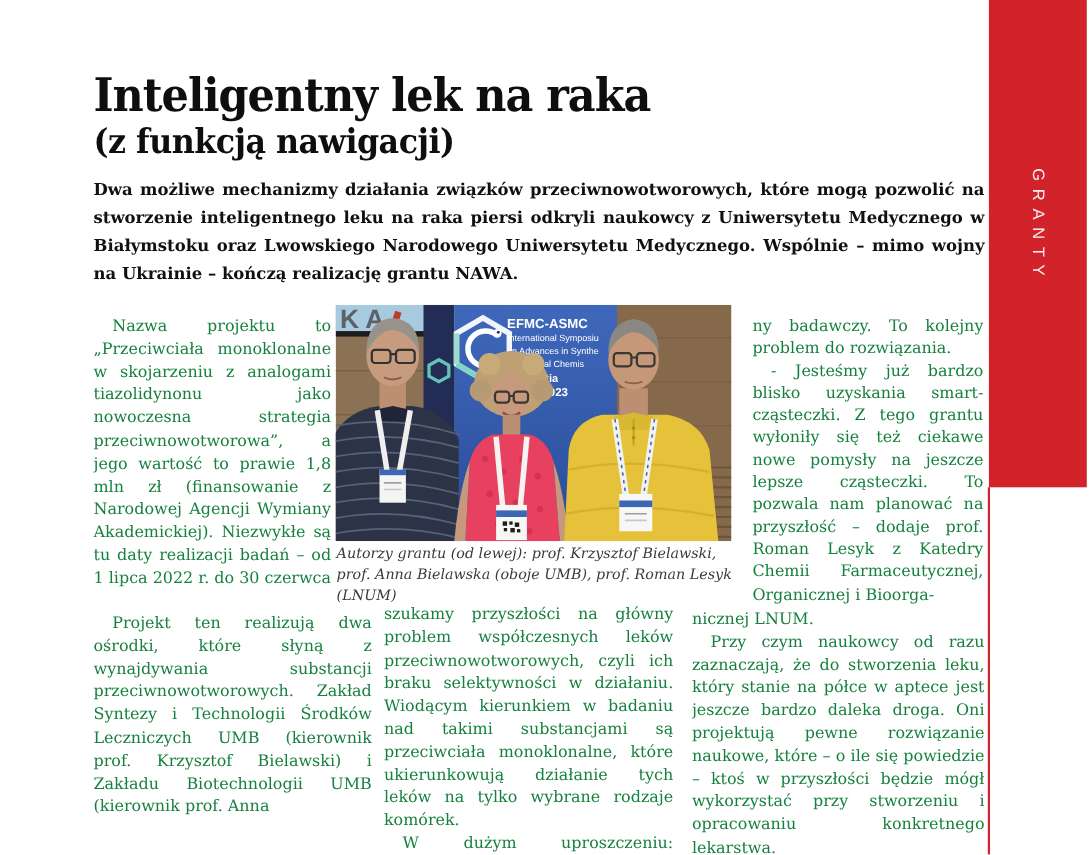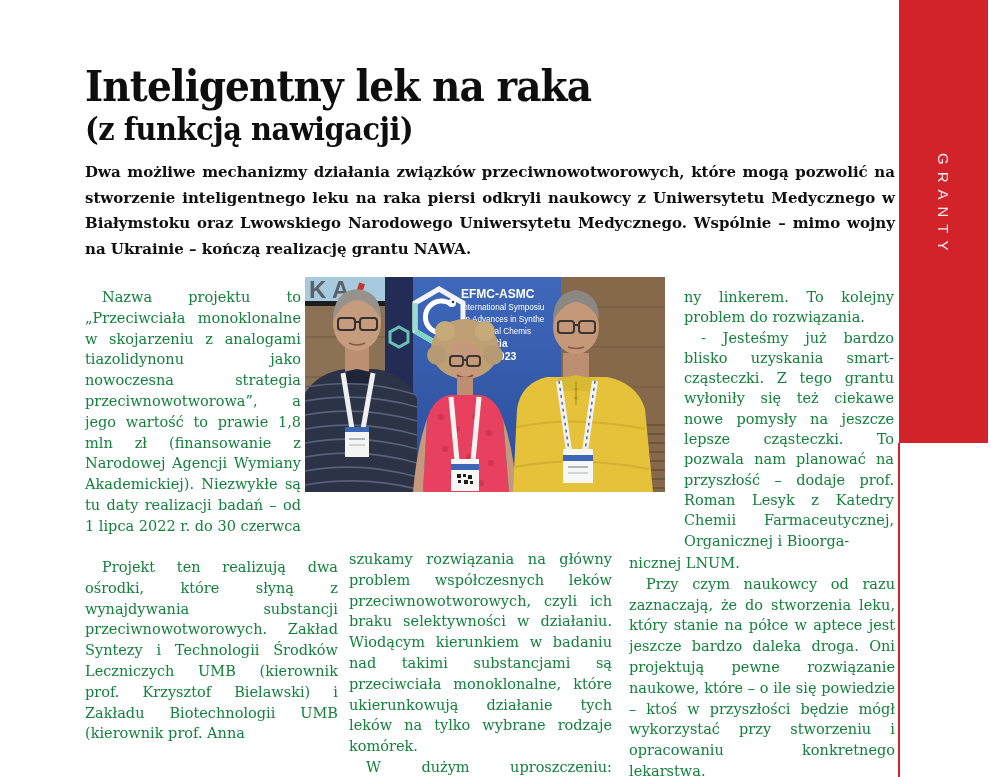--- a/index.html
+++ b/index.html
@@ -66,25 +66,25 @@
   <h2 class="title-2">(z funkcją nawigacji)</h2>
   <p class="lead">Dwa możliwe mechanizmy działania związków przeciwnowotworowych, które mogą pozwolić na stworzenie inteligentnego leku na raka piersi odkryli naukowcy z Uniwersytetu Medycznego w Białymstoku oraz Lwowskiego Narodowego Uniwersytetu Medycznego. Wspólnie – mimo wojny na Ukrainie – kończą realizację grantu NAWA.</p>
 
   <div class="body-col col-left-a">
     <p class="indent">Nazwa projektu to „Przeciwciała monoklonalne w skojarzeniu z analogami tiazolidynonu jako nowoczesna strategia przeciwnowotworowa”, a jego wartość to prawie 1,8 mln zł (finansowanie z Narodowej Agencji Wymiany Akademickiej). Niezwykłe są tu daty realizacji badań – od 1 lipca 2022 r. do 30 czerwca</p>
   </div>
   <div class="body-col col-left-b">
     <p class="indent">Projekt ten realizują dwa ośrodki, które słyną z wynajdywania substancji przeciwnowotworowych. Zakład Syntezy i Technologii Środków Leczniczych UMB (kierownik prof. Krzysztof Bielawski) i Zakładu Biotechnologii UMB (kierownik prof. Anna</p>
   </div>
   <div class="body-col col-mid">
-    <p>szukamy rozwiązania na główny problem współczesnych leków przeciwnowotworowych, czyli ich braku selektywności w działaniu. Wiodącym kierunkiem w badaniu nad takimi substancjami są przeciwciała monoklonalne, które ukierunkowują działanie tych leków na tylko wybrane rodzaje komórek.</p>
+    <p>szukamy przyszłości na główny problem współczesnych leków przeciwnowotworowych, czyli ich braku selektywności w działaniu. Wiodącym kierunkiem w badaniu nad takimi substancjami są przeciwciała monoklonalne, które ukierunkowują działanie tych leków na tylko wybrane rodzaje komórek.</p>
     <p class="indent">W dużym uproszczeniu: naukowcy mają dużą serię związ-</p>
   </div>
   <div class="body-col col-right-a">
-    <p>ny linkerem. To kolejny problem do rozwiązania.</p>
+    <p>ny badawczy. To kolejny problem do rozwiązania.</p>
     <p class="indent">- Jesteśmy już bardzo blisko uzyskania smart-cząsteczki. Z tego grantu wyłoniły się też ciekawe nowe pomysły na jeszcze lepsze cząsteczki. To pozwala nam planować na przyszłość – dodaje prof. Roman Lesyk z Katedry Chemii Farmaceutycznej, Organicznej i Bioorga-</p>
   </div>
   <div class="body-col col-right-b">
     <p>nicznej LNUM.</p>
     <p class="indent">Przy czym naukowcy od razu zaznaczają, że do stworzenia leku, który stanie na półce w aptece jest jeszcze bardzo daleka droga. Oni projektują pewne rozwiązanie naukowe, które – o ile się powiedzie – ktoś w przyszłości będzie mógł wykorzystać przy stworzeniu i opracowaniu konkretnego lekarstwa.</p>
   </div>
 
   <div class="photo">
     <svg viewBox="0 0 360 215" width="360" height="215">
       <defs>
@@ -254,14 +254,15 @@
           <line x1="290" y1="104" x2="280" y2="174" stroke="#3b62b0" stroke-width="1.4" stroke-dasharray="3 4"></line>
           <rect x="258" y="172" width="30" height="34" fill="#f7f7f5"></rect>
           <rect x="258" y="178" width="30" height="6" fill="#3c67b4"></rect>
           <line x1="263" y1="190" x2="283" y2="190" stroke="#9aa0a8" stroke-width="1.5"></line>
           <line x1="263" y1="196" x2="283" y2="196" stroke="#c3c7cc" stroke-width="1.5"></line>
         </g>
       </g>
     </svg>
   </div>
 
+  <div class="caption">Autorzy grantu (od lewej): prof. Krzysztof Bielawski, prof. Anna Bielawska (oboje UMB), prof. Roman Lesyk (LNUM)</div>
 
 </div>
 
 </body></html>

